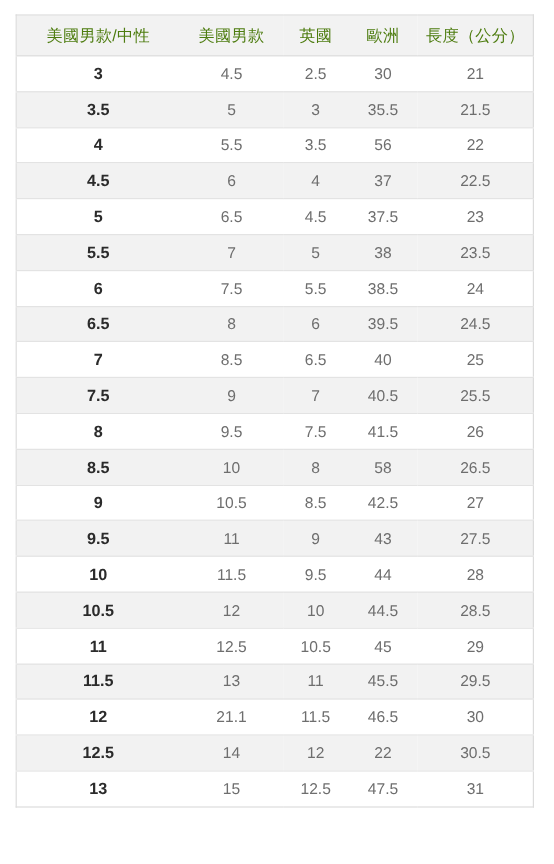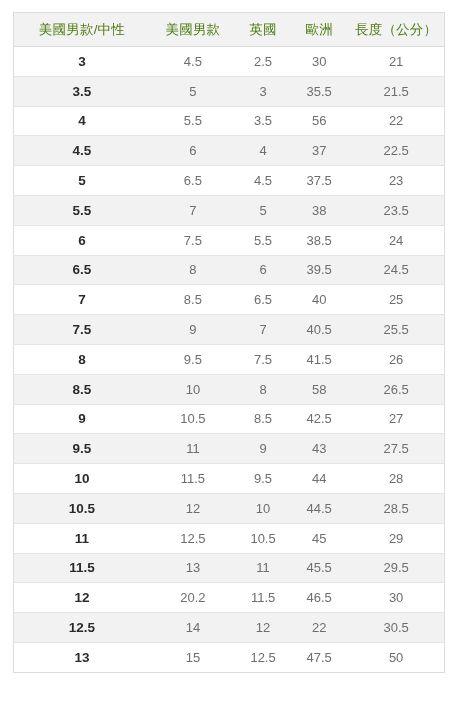--- a/index.html
+++ b/index.html
@@ -225,35 +225,35 @@
           </tr>
           <tr class="row-even">
             <td class="col-primary">11.5</td>
             <td>13</td>
             <td>11</td>
             <td>45.5</td>
             <td>29.5</td>
           </tr>
           <tr class="row-odd">
             <td class="col-primary">12</td>
-            <td>20.2</td>
+            <td>21.1</td>
             <td>11.5</td>
             <td>46.5</td>
             <td>30</td>
           </tr>
           <tr class="row-even">
             <td class="col-primary">12.5</td>
             <td>14</td>
             <td>12</td>
             <td>22</td>
             <td>30.5</td>
           </tr>
           <tr class="row-odd">
             <td class="col-primary">13</td>
             <td>15</td>
             <td>12.5</td>
             <td>47.5</td>
-            <td>50</td>
+            <td>31</td>
           </tr>
         </tbody>
     </table>
   </div>
 </div>
 
 </body></html>

